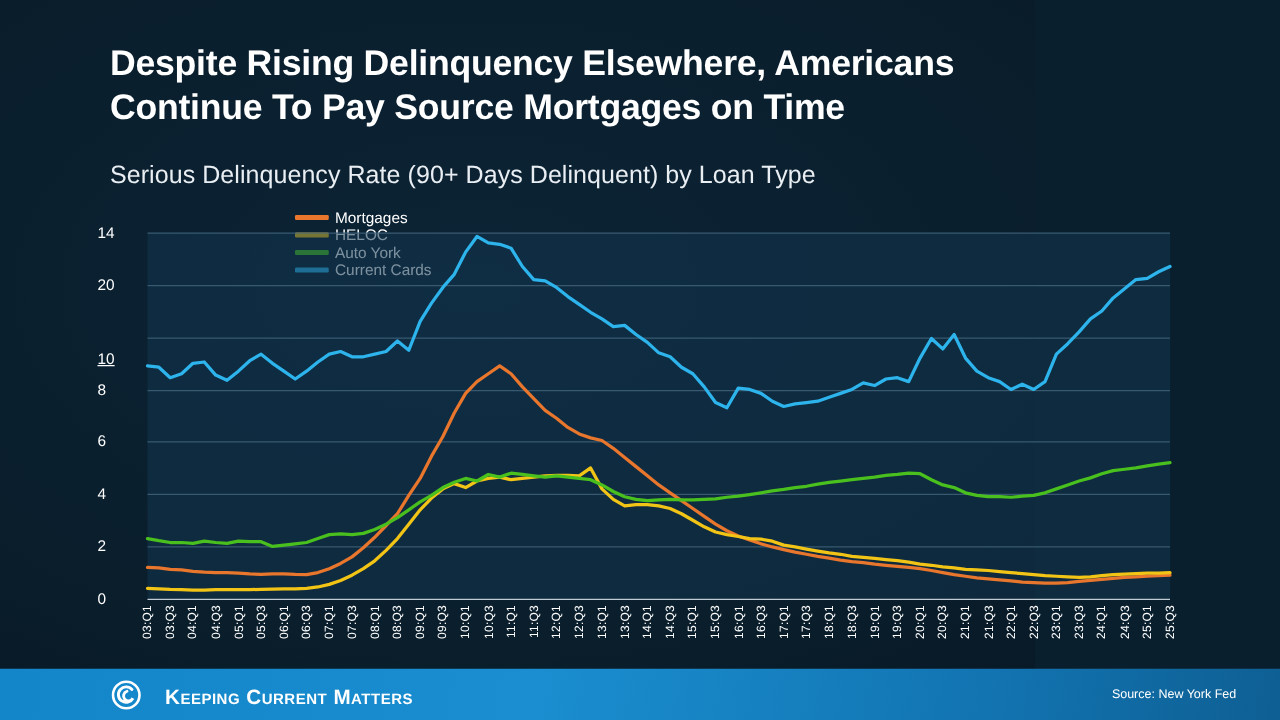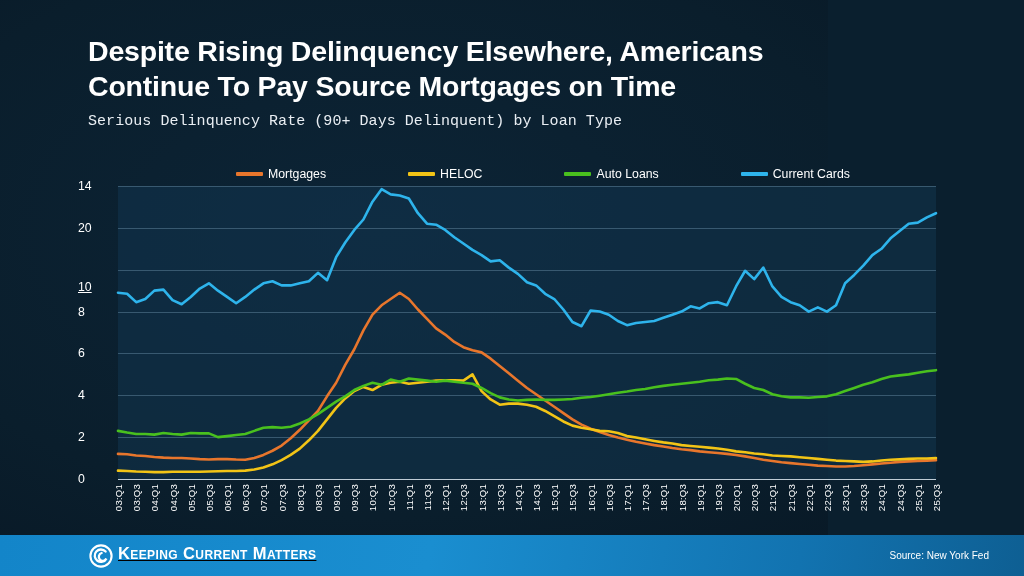--- a/index.html
+++ b/index.html
@@ -14,27 +14,27 @@
     background:
       radial-gradient(ellipse 900px 520px at 46% 40%, #0c2436 0%, #0a1e2c 55%, #071522 100%);
   }
   
   #header { position:absolute; left:88px; top:34px; width:880px; }
   #title {
     color:#ffffff; font-size:28.5px; font-weight:bold; line-height:1.23;
     letter-spacing:-0.2px;
   }
   #subtitle {
-    color:#e9eef3; font-size:15px; font-weight:normal;
-    margin-top:9px; letter-spacing:0.05px;font-family:Liberation Mono, monospace;
+    color:#e9eef3; font-size:20px; font-weight:normal;
+    margin-top:25px; letter-spacing:0.05px;
   }
   
   #legend {
     position:absolute; left:236px; top:167px; width:560px;
-    display:flex; gap:16px;
+    display:flex; gap:0;flex-direction:column;
   }
   .legend-item {
     display:flex; align-items:center; gap:5px; margin-right:66px;
     white-space:nowrap;
   }
   .legend-swatch { width:27px; height:3.2px; border-radius:1px; display:block; }
   .legend-label { color:#ffffff; font-size:12.3px; }
   
   #chart-area {
     position:absolute; left:118px; top:186px; width:818px; height:293px;
@@ -61,21 +61,21 @@
     writing-mode:vertical-rl; transform:rotate(180deg) translateY(0);
     transform-origin:center; letter-spacing:.2px;
     white-space:nowrap;
   }
   
   #footer {
     position:absolute; left:0; bottom:0; width:1024px; height:41px;
     background:linear-gradient(100deg,#1385c9 0%,#1a8ed0 42%,#1273b0 78%,#0e5f93 100%);
     display:flex; align-items:center;
   }
-  #brand { display:flex; align-items:flex-start; margin-left:89px; gap:5px;text-decoration:underline; }
+  #brand { display:flex; align-items:flex-end; margin-left:89px; gap:19px; }
   #brand-mark { width:24px; height:24px; display:block; }
   #brand-name {
     color:#ffffff; font-size:16.5px; font-weight:bold;
     font-variant:small-caps; letter-spacing:.4px;
   }
   #source {
     position:absolute; right:35px; color:#ffffff; font-size:10px;
   }
 </style>
 </head>
@@ -95,21 +95,21 @@
       <div class="legend-item">
         <span class="legend-swatch" style="background: rgb(232, 118, 44);"></span>
         <span class="legend-label">Mortgages</span>
       </div>
       <div class="legend-item">
         <span class="legend-swatch" style="background: rgb(242, 196, 22);"></span>
         <span class="legend-label">HELOC</span>
       </div>
       <div class="legend-item">
         <span class="legend-swatch" style="background: rgb(73, 192, 30);"></span>
-        <span class="legend-label">Auto Loans</span>
+        <span class="legend-label">Auto York</span>
       </div>
       <div class="legend-item">
         <span class="legend-swatch" style="background: rgb(46, 180, 236);"></span>
         <span class="legend-label">Current Cards</span>
       </div>
     </div>
 
   <div id="y-axis">
       <div class="y-tick" style="top: 293px;">0</div>
       <div class="y-tick" style="top: 251.14px;">2</div>

